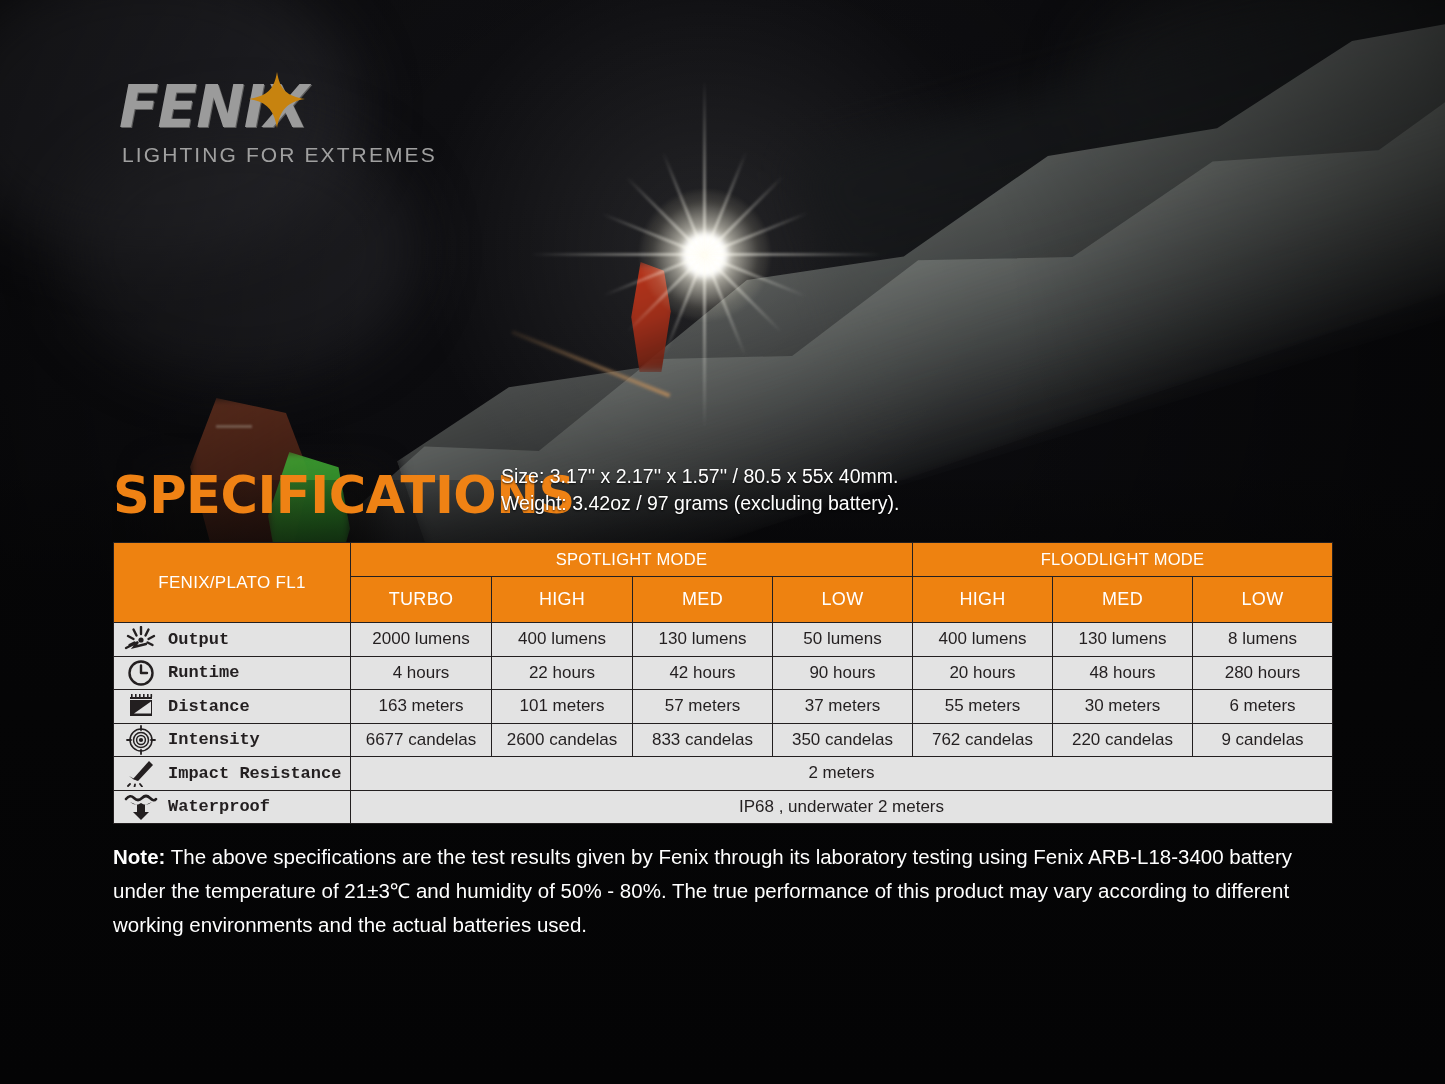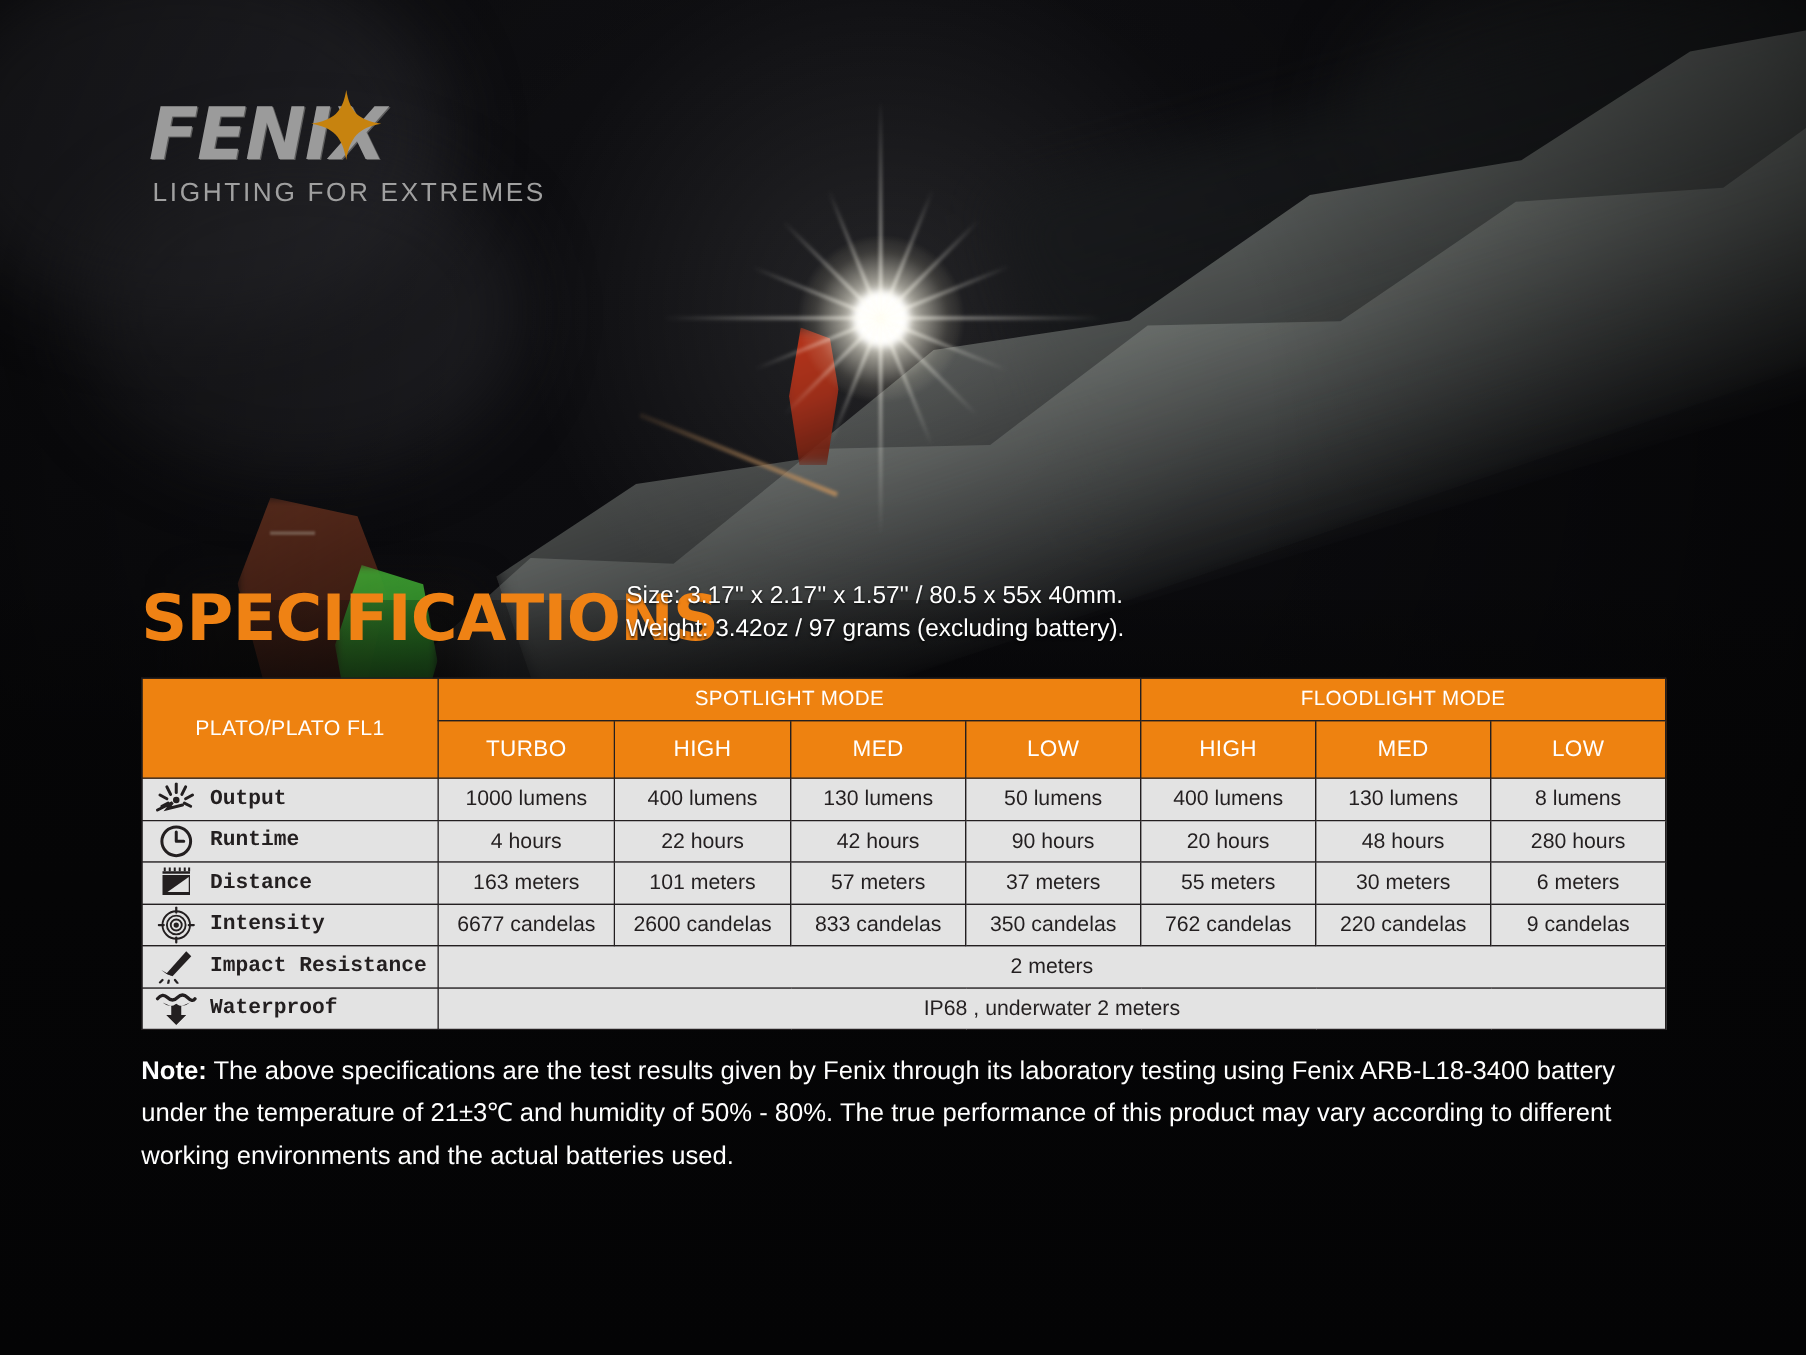--- a/index.html
+++ b/index.html
@@ -253,21 +253,21 @@
       <col style="width:141px">
       <col style="width:141px">
     <col style="width:140px">
       <col style="width:140px">
       <col style="width:140px">
     <col style="width:140px">
       <col style="width:140px">
   </colgroup>
   <thead>
     <tr>
-      <th class="h-orange h-ansi" rowspan="2">PLATO/PLATO FL1</th>
+      <th class="h-orange h-ansi" rowspan="2">FENIX/PLATO FL1</th>
       <th class="h-orange h-mode" colspan="4">SPOTLIGHT MODE</th>
       <th class="h-orange h-mode" colspan="3">FLOODLIGHT MODE</th>
     </tr>
     <tr>
       <th class="h-orange h-lvl">TURBO</th>
       <th class="h-orange h-lvl">HIGH</th>
       <th class="h-orange h-lvl">MED</th>
       <th class="h-orange h-lvl">LOW</th>
       <th class="h-orange h-lvl">HIGH</th>
       <th class="h-orange h-lvl">MED</th>
@@ -290,21 +290,21 @@
                 <line x1="5.5" y1="19" x2="10.5" y2="16.5"></line>
                 <line x1="28.5" y1="19" x2="23.5" y2="16.5"></line>
               </g>
               <path d="M2 22 L14 16 L10 21 L22 18" stroke="#231f20" stroke-width="2.4" fill="none" stroke-linecap="round"></path>
               <circle cx="17" cy="14" r="2.6" fill="#231f20"></circle>
             </svg>
           </span>
           <span class="label-text">Output</span>
         </div>
       </td>
-      <td class="cell">1000 lumens</td>
+      <td class="cell">2000 lumens</td>
       <td class="cell">400 lumens</td>
       <td class="cell">130 lumens</td>
       <td class="cell">50 lumens</td>
       <td class="cell">400 lumens</td>
       <td class="cell">130 lumens</td>
       <td class="cell">8 lumens</td>
     </tr>
 
     <tr>
       <td class="row-label">

